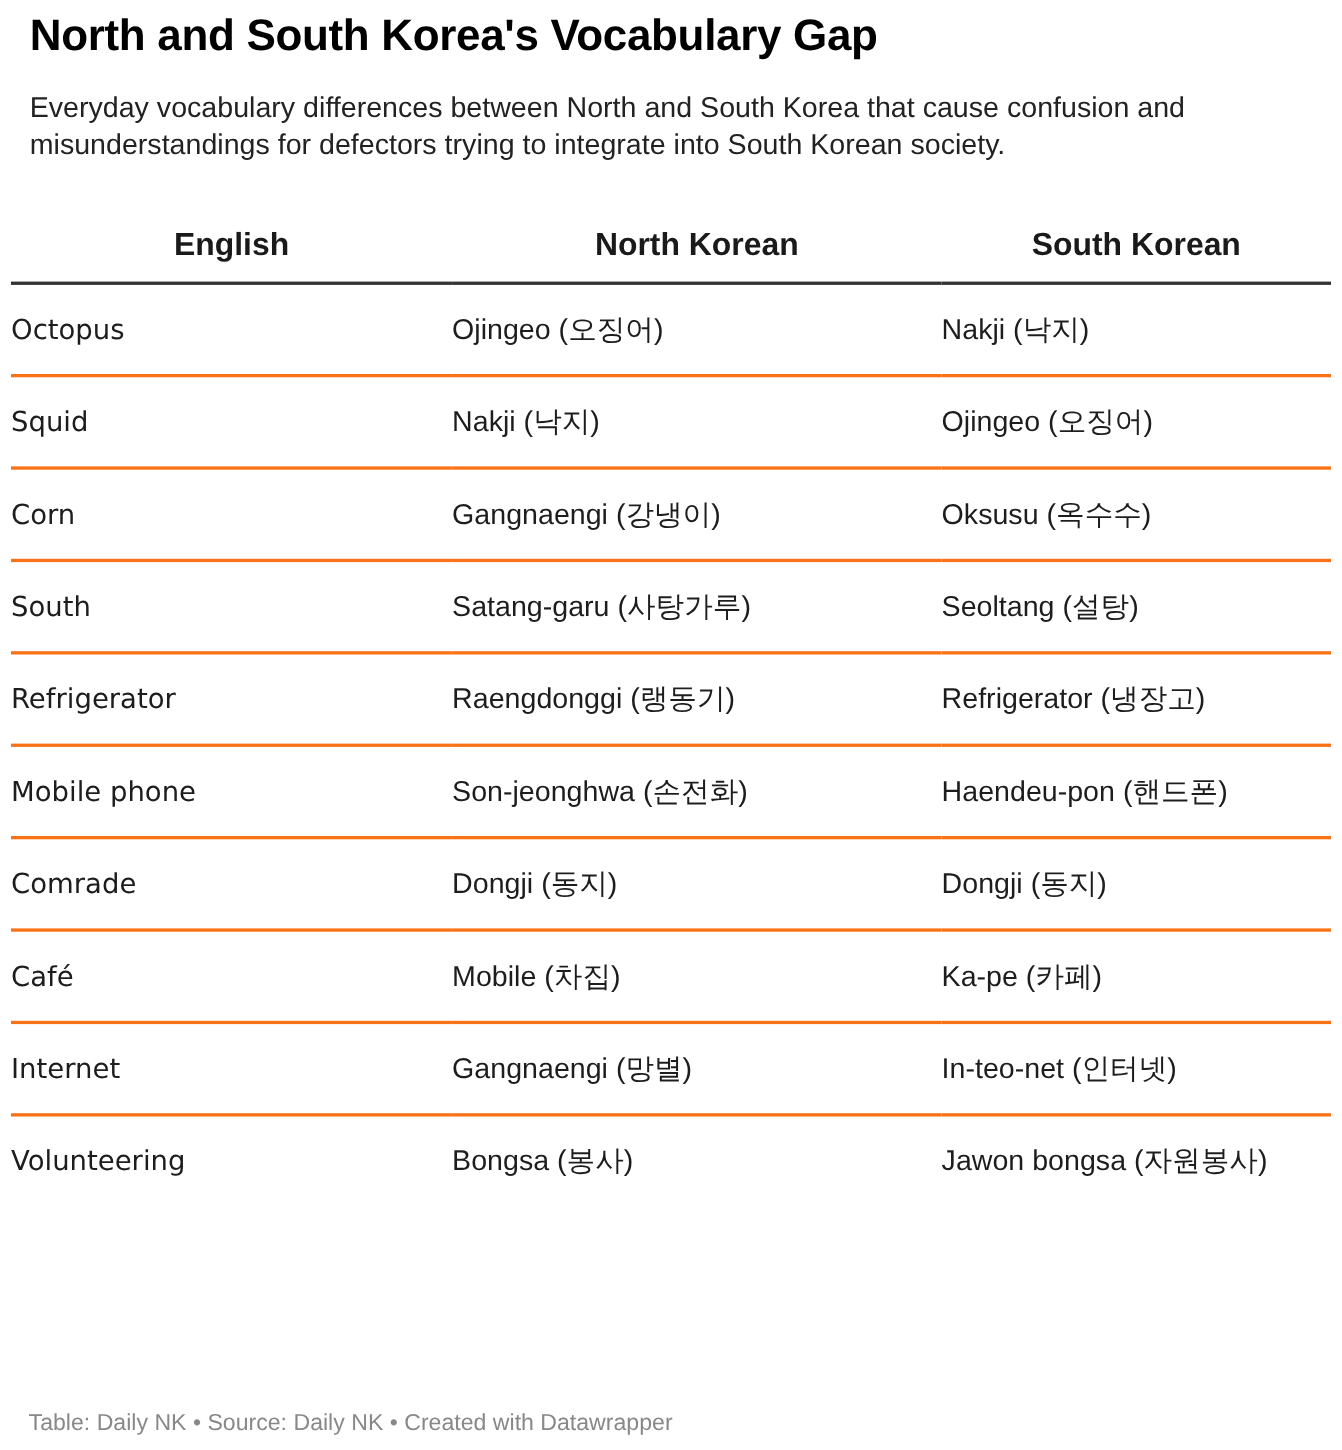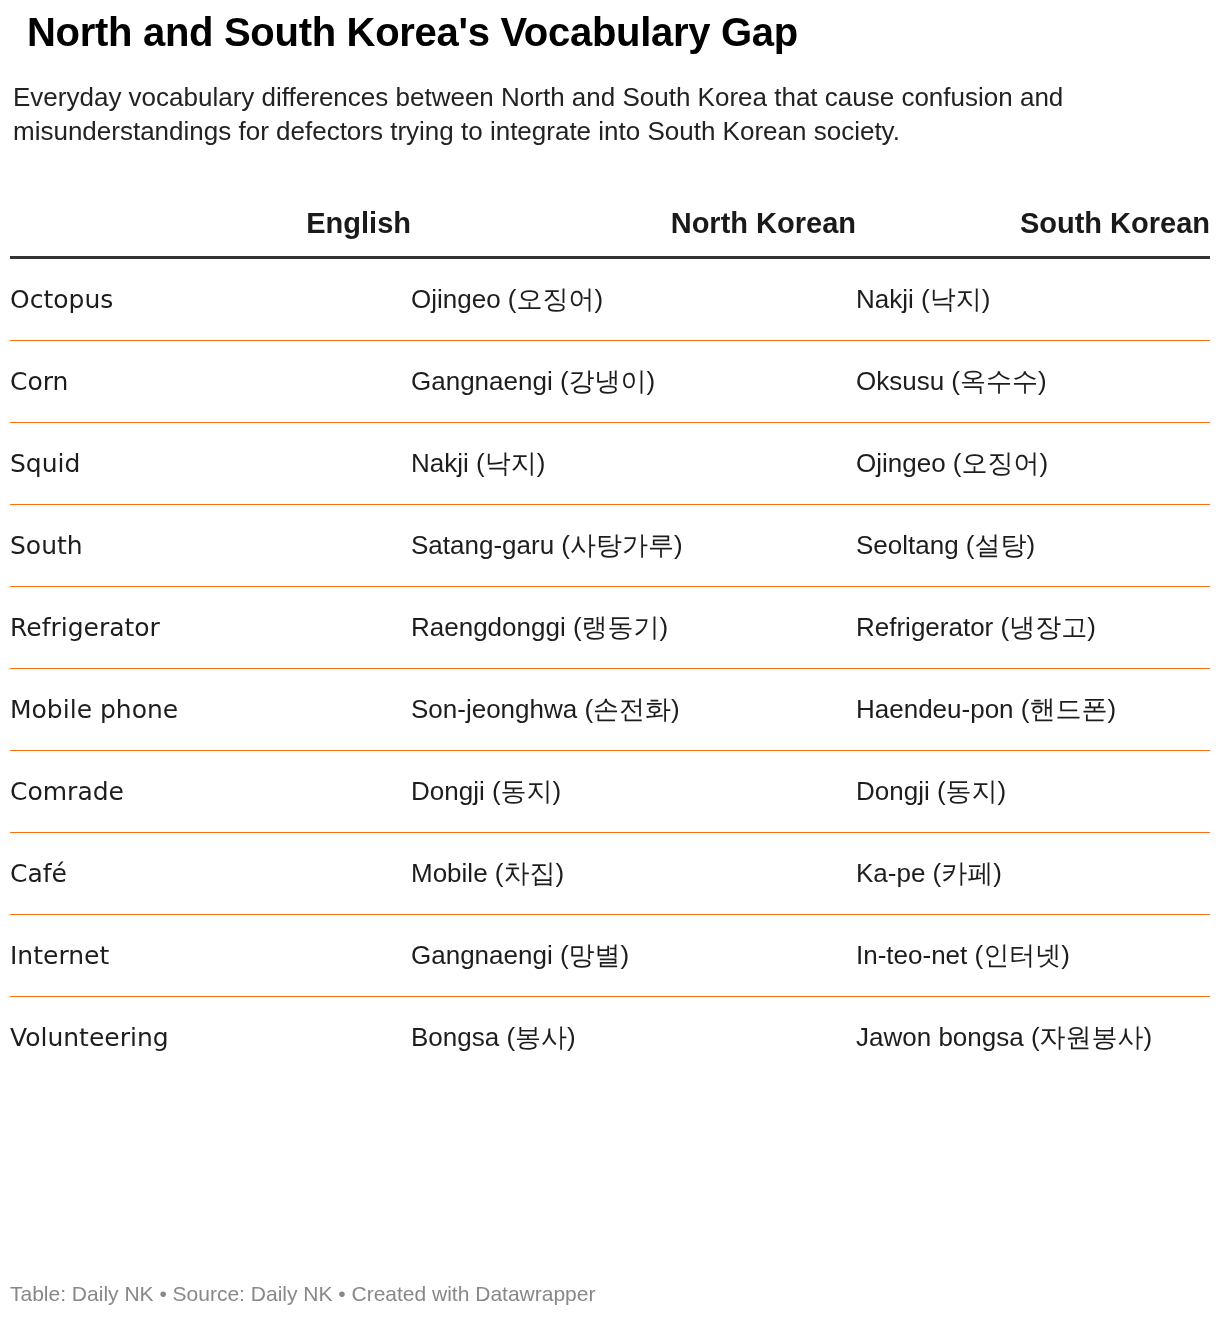--- a/index.html
+++ b/index.html
@@ -1,26 +1,26 @@
 <!DOCTYPE html>
 <html><head>
 <meta charset="utf-8">
 <style>
   html, body { margin: 0; padding: 0; background: #ffffff; }
   body { width: 1220px; height: 1318px; position: relative; color: #1d1d1d; font-family: "Liberation Sans", sans-serif; }
   .wrap { position: absolute; left: 10px; top: 0; width: 1200px; }
   .title { position: absolute; left: 17px; top: 10px; font-size: 40px; font-weight: 700; color: #000; letter-spacing: -0.3px; white-space: nowrap; }
-  .subtitle { position: absolute; left: 3px; top: 80px; width: 1190px; font-size: 26px; line-height: 34px; color: #222; }
+  .subtitle { position: absolute; left: 17px; top: 80px; width: 1190px; font-size: 26px; line-height: 34px; color: #222; }
   table { position: absolute; left: 0; top: 190px; width: 1200px; border-collapse: collapse; table-layout: fixed; }
-  th { text-align: right; font-size: 29px; font-weight: 700; color: #1a1a1a; height: 66px; vertical-align: middle; border-bottom: 3px solid #333333; padding: 0; }
-  td { font-size: 26px; color: #1d1d1d; height: 81px; border-bottom: 1px solid #f97316; padding: 0; vertical-align: middle; }
+  th { text-align: center; font-size: 29px; font-weight: 700; color: #1a1a1a; height: 66px; vertical-align: middle; border-bottom: 3px solid #333333; padding: 0; }
+  td { font-size: 26px; color: #1d1d1d; height: 81px; border-bottom: 3px solid #f97316; padding: 0; vertical-align: middle; }
   tr:last-child td { border-bottom: none; }
   td.en { font-family: "DejaVu Sans", sans-serif; font-size: 25px; }
   col.c1 { width: 401px; } col.c2 { width: 445px; } col.c3 { width: 354px; }
-  .footer { position: absolute; left: 0; top: 1282px; font-size: 21px; color: #888888; white-space: nowrap; }
+  .footer { position: absolute; left: 16px; top: 1282px; font-size: 21px; color: #888888; white-space: nowrap; }
 </style>
 </head>
 <body>
 
 <div class="wrap">
   <div class="title">North and South Korea's Vocabulary Gap</div>
   <div class="subtitle">Everyday vocabulary differences between North and South Korea that cause confusion and misunderstandings for defectors trying to integrate into South Korean society.</div>
 
   <table>
     <colgroup>
@@ -35,28 +35,28 @@
         <th>South Korean</th>
       </tr>
     </thead>
     <tbody>
       <tr>
         <td class="en">Octopus</td>
         <td>Ojingeo (오징어)</td>
         <td>Nakji (낙지)</td>
       </tr>
       <tr>
+        <td class="en">Squid</td>
+        <td>Nakji (낙지)</td>
+        <td>Ojingeo (오징어)</td>
+      </tr>
+      <tr>
         <td class="en">Corn</td>
         <td>Gangnaengi (강냉이)</td>
         <td>Oksusu (옥수수)</td>
-      </tr>
-      <tr>
-        <td class="en">Squid</td>
-        <td>Nakji (낙지)</td>
-        <td>Ojingeo (오징어)</td>
       </tr>
       <tr>
         <td class="en">South</td>
         <td>Satang-garu (사탕가루)</td>
         <td>Seoltang (설탕)</td>
       </tr>
       <tr>
         <td class="en">Refrigerator</td>
         <td>Raengdonggi (랭동기)</td>
         <td>Refrigerator (냉장고)</td>

